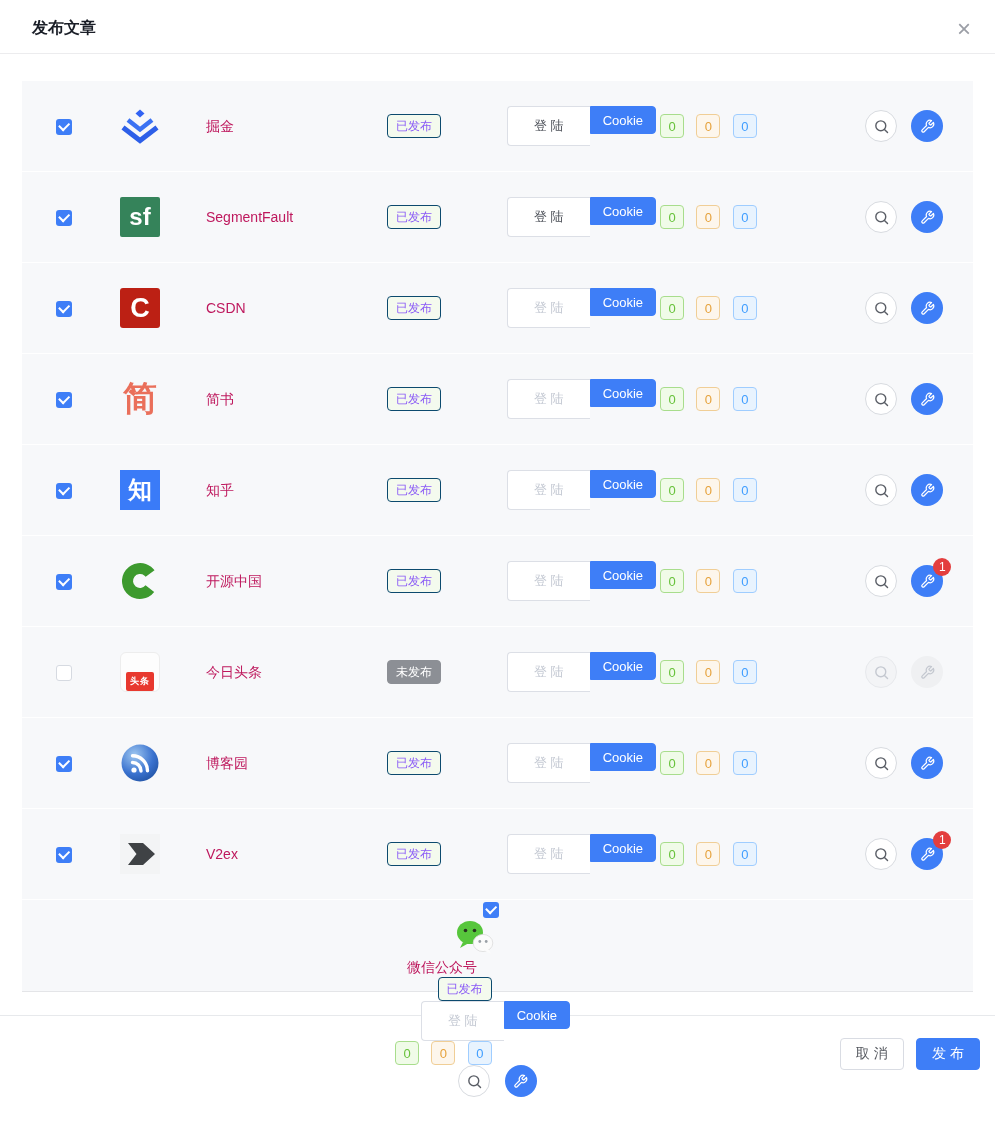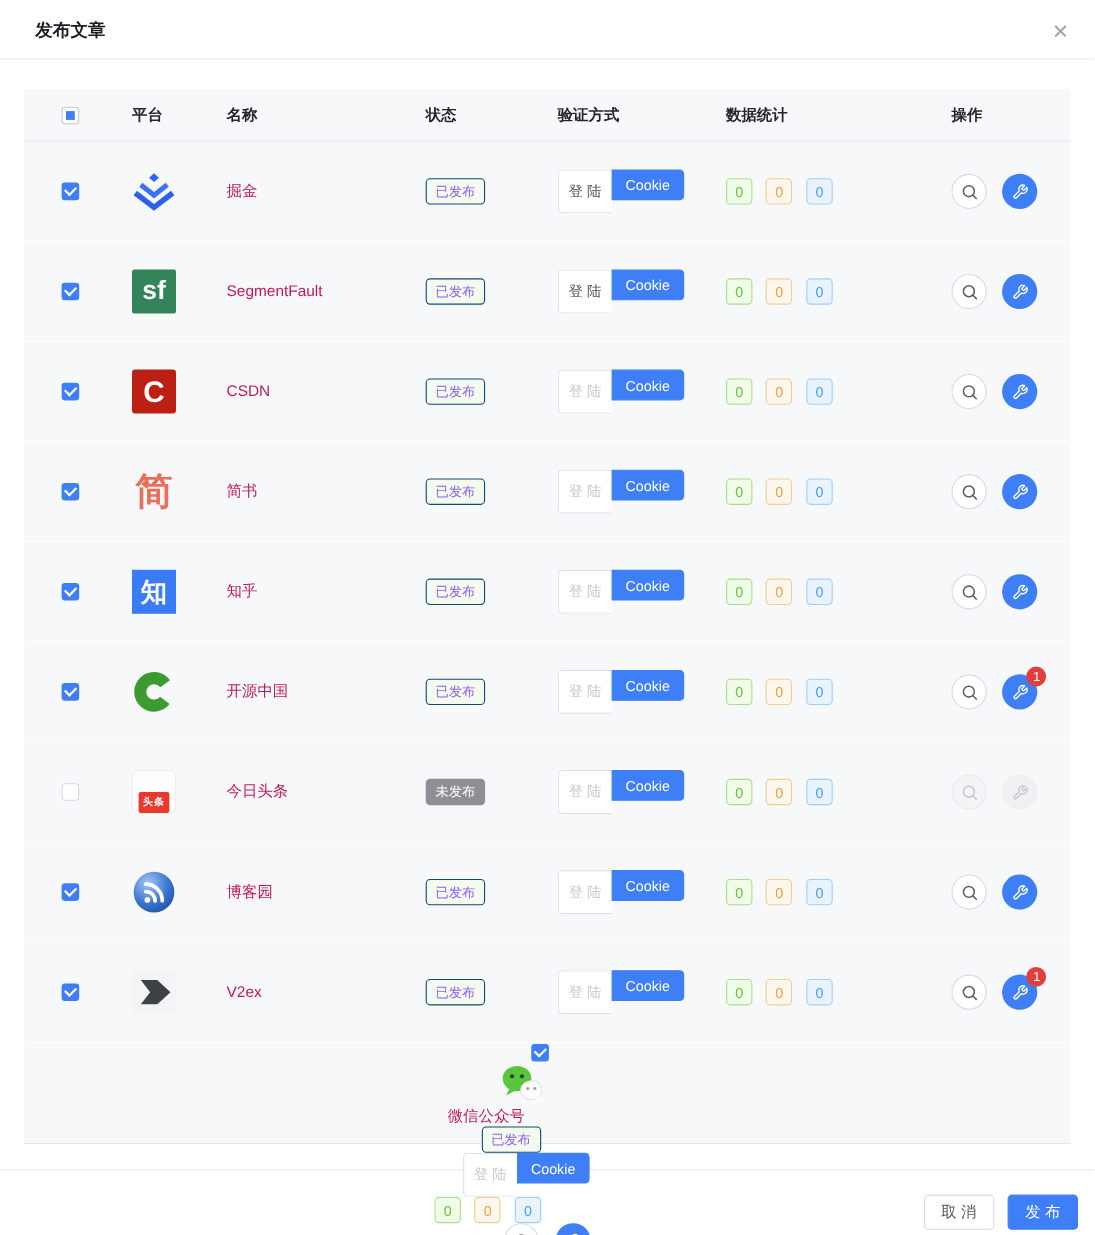--- a/index.html
+++ b/index.html
@@ -56,21 +56,21 @@
   .pname { font-size: 14px; color: #be185d; }
 
   
   .status-tag { display: inline-block; font-size: 12px; line-height: 1;
     padding: 5px 8px; border-radius: 4px; }
   .status-tag.published { color: #8b5cf6; background: #f4faee; border: 1px solid #0c4a6e; }
   .status-tag.unpublished { color: #ffffff; background: #8c8f95; border: 1px solid #8c8f95; }
 
   
   .btn-group { display: inline-flex; }
-  .login-btn { height: 40px; padding: 0 9px; background: #fff; border: 1px solid #dcdfe6;
+  .login-btn { height: 40px; padding: 0 26px; background: #fff; border: 1px solid #dcdfe6;
     border-right: none; border-radius: 4px 0 0 4px; font-size: 13px; color: #4b4f57;
     cursor: pointer; font-family: inherit; }
   .login-btn.disabled { color: #c3c8d2; }
   .cookie-btn { height: 28px; padding: 0 12px; background: #3e7ef7; border: 1px solid #3e7ef7;
     border-radius: 0 4px 4px 0; font-size: 13px; color: #fff; cursor: pointer; font-family: inherit; }
 
   
   .stat { display: inline-flex; align-items: center; justify-content: center;
     width: 24px; height: 24px; border-radius: 4px; font-size: 13px; margin-right: 8px; }
   .stat-green { color: #67c23a; background: #f0fbe8; border: 1px solid #a8dd8c; }
@@ -104,29 +104,20 @@
 </style>
 </head>
 <body>
 
 <div class="dlg-header">
   <div class="dlg-title">发布文章</div>
   <button class="close-btn"><span>×</span></button>
 </div>
 
 <div class="table">
-  <div class="thead">
-    <div class="c-check"><span class="checkbox indeterminate"></span></div>
-    <div class="c-platform">平台</div>
-    <div class="c-name">名称</div>
-    <div class="c-status">状态</div>
-    <div class="c-verify">验证方式</div>
-    <div class="c-stats">数据统计</div>
-    <div class="c-ops">操作</div>
-  </div>
   <div>
       <div class="row">
     <div class="c-check"><span class="checkbox checked"></span></div>
     <div class="c-platform"><span>
   <span class="logo">
     <svg width="44" height="38" viewBox="0 0 40 34">
       <polygon points="20,0.5 24.5,4.5 20,8.5 15.5,4.5" fill="#3263f3"></polygon>
       <polyline points="8,11 20,20.5 32,11" fill="none" stroke="#3b72f3" stroke-width="4.5"></polyline>
       <polyline points="3,18.5 20,31.5 37,18.5" fill="none" stroke="#2d5fe8" stroke-width="5"></polyline>
     </svg>

